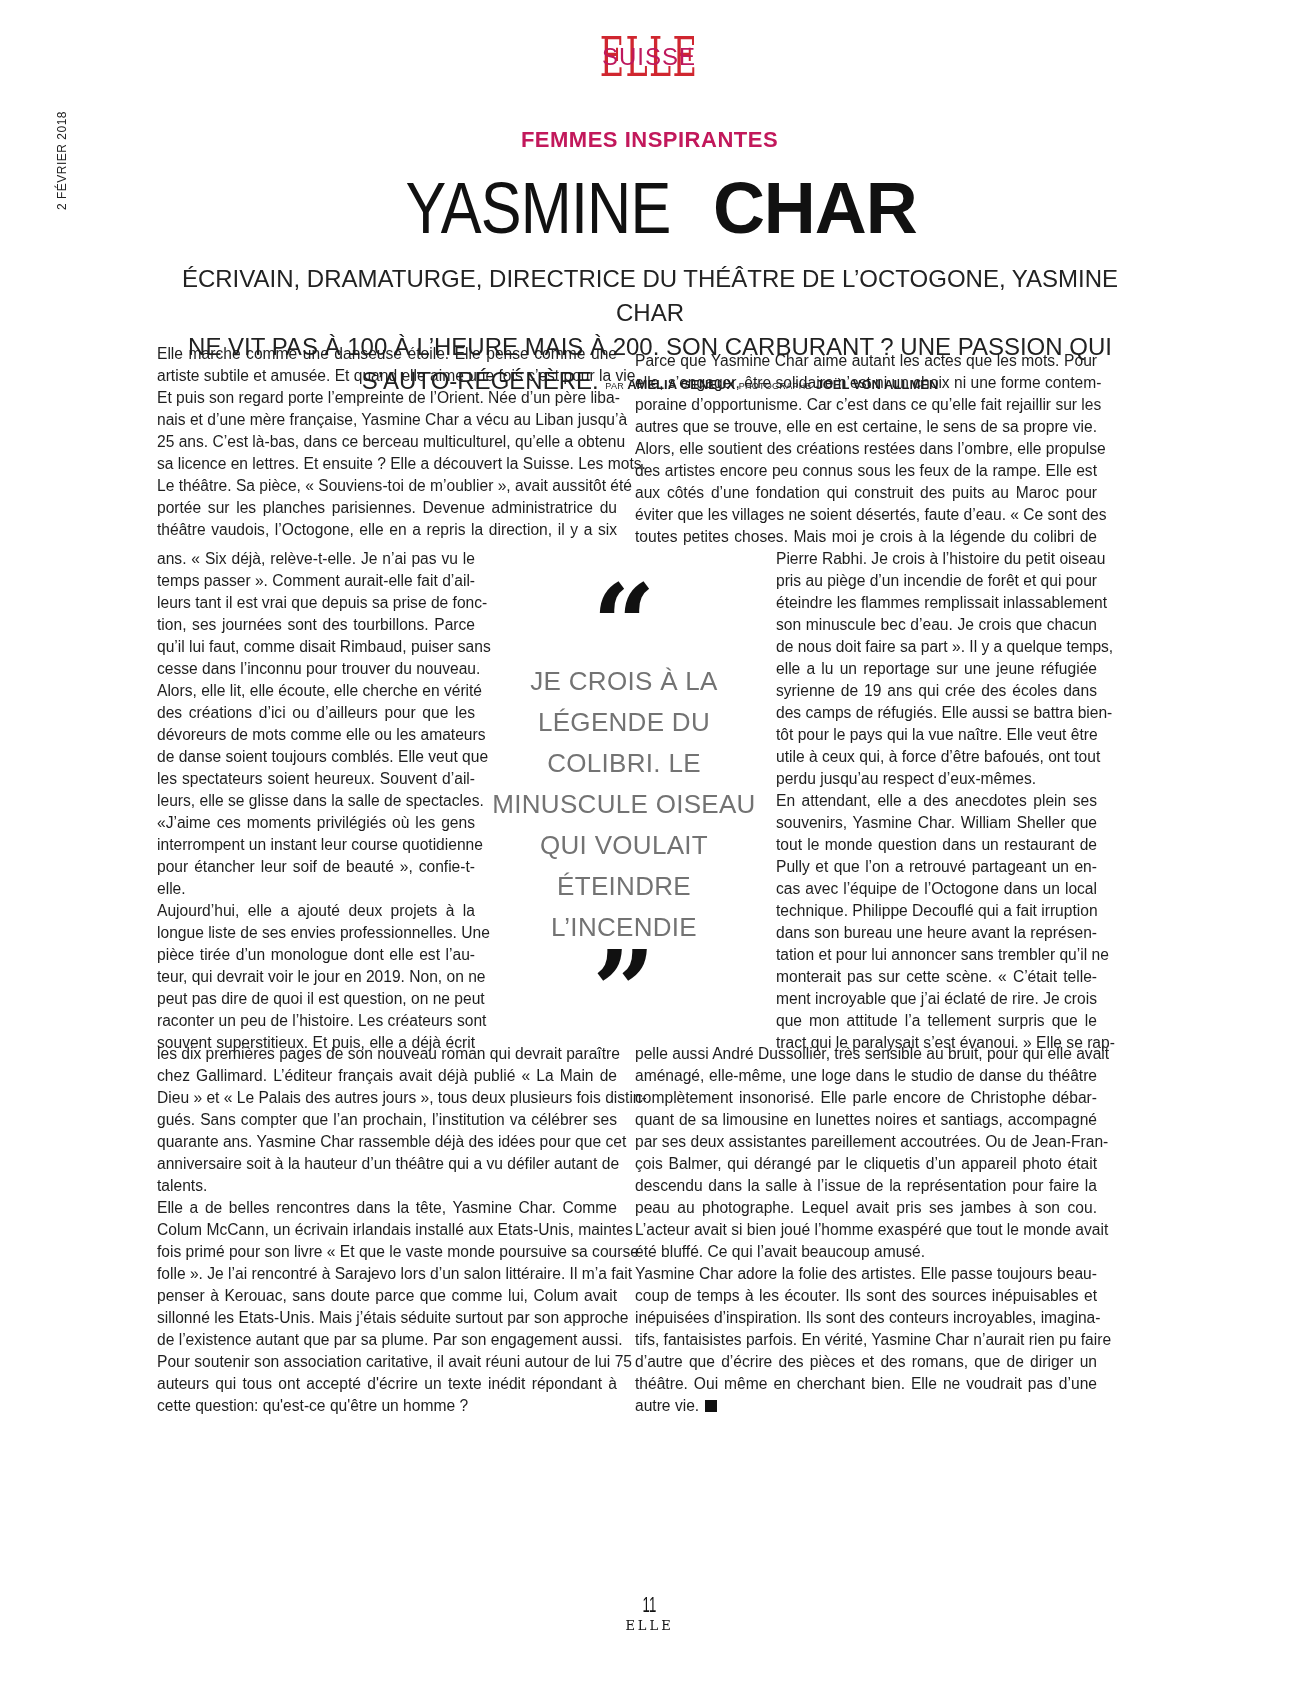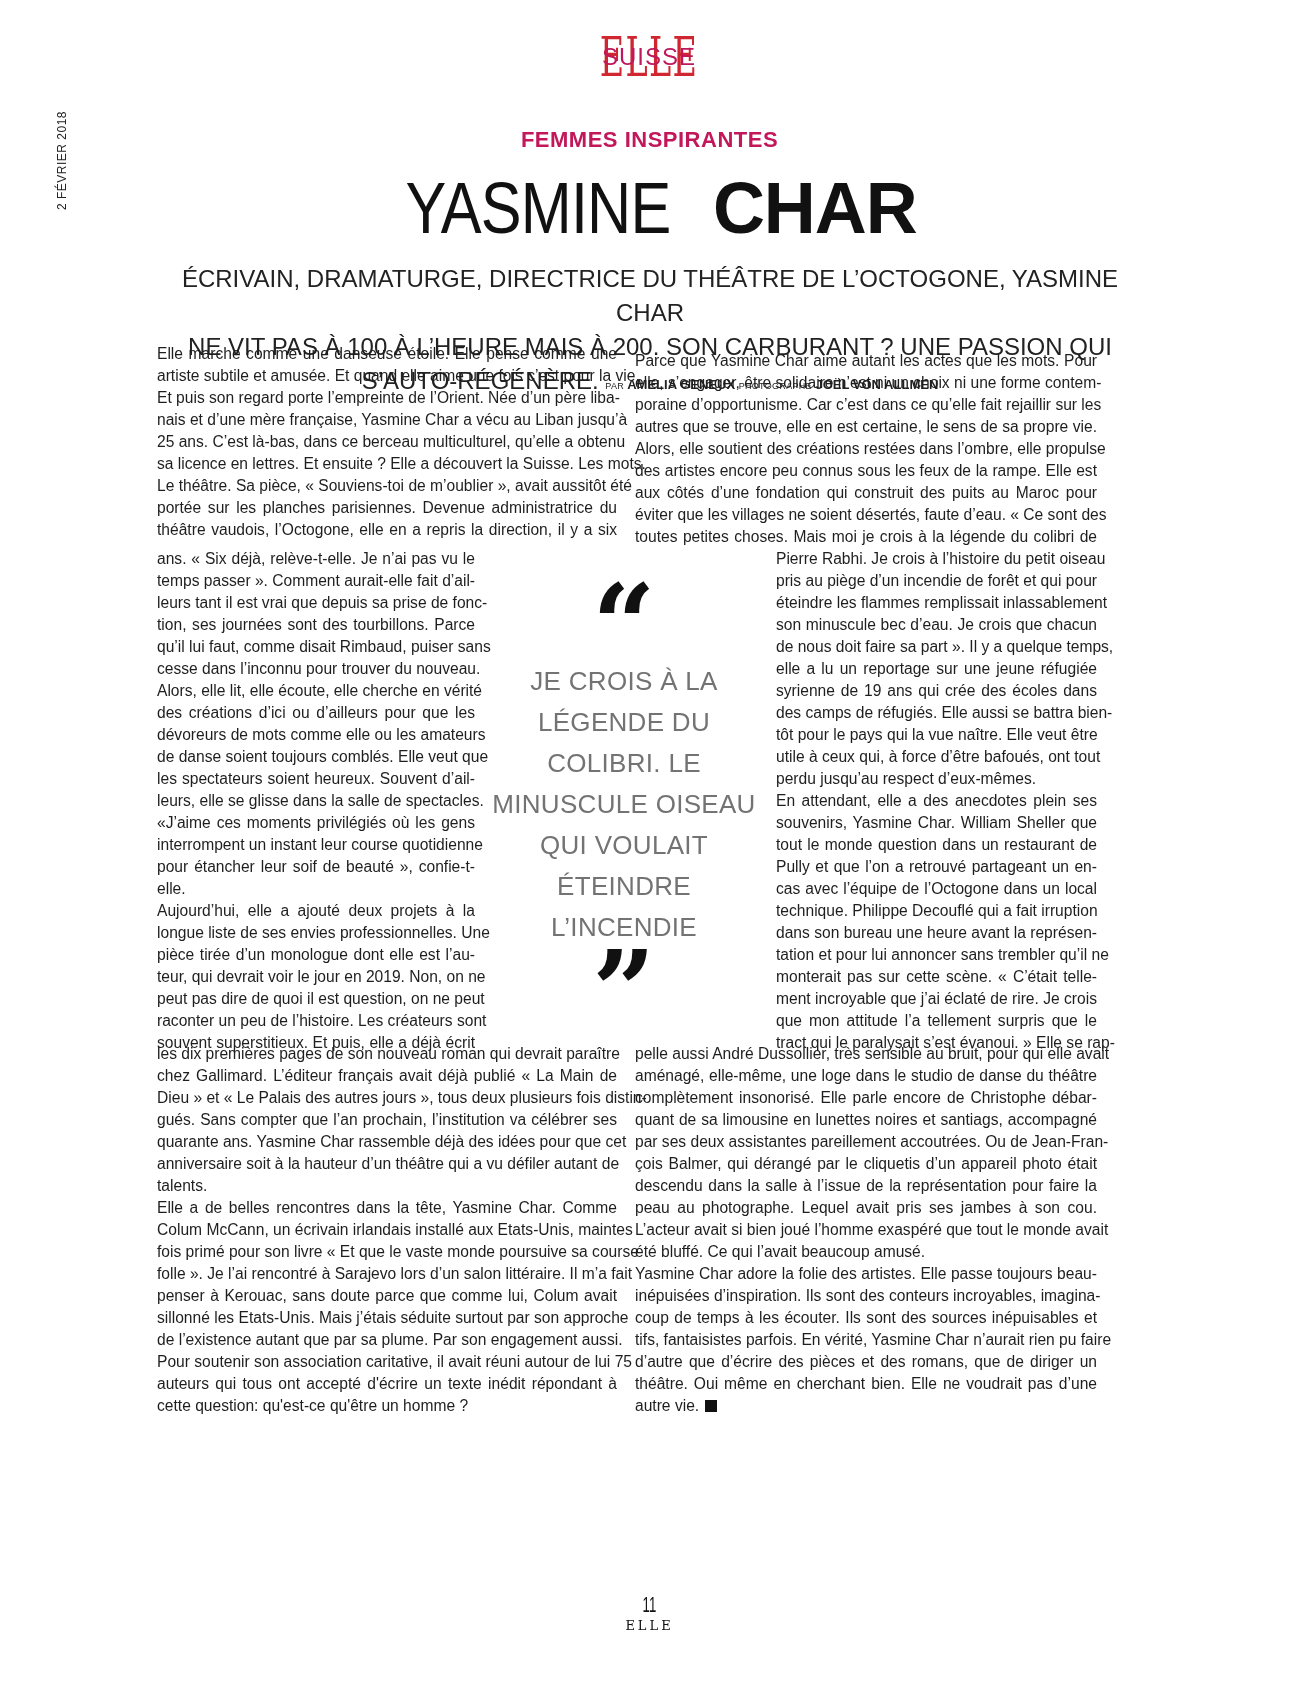--- a/index.html
+++ b/index.html
@@ -161,22 +161,22 @@
     <span class="line">aménagé, elle-même, une loge dans le studio de danse du théâtre</span>
     <span class="line">complètement insonorisé. Elle parle encore de Christophe débar-</span>
     <span class="line">quant de sa limousine en lunettes noires et santiags, accompagné</span>
     <span class="line">par ses deux assistantes pareillement accoutrées. Ou de Jean-Fran-</span>
     <span class="line">çois Balmer, qui dérangé par le cliquetis d’un appareil photo était</span>
     <span class="line">descendu dans la salle à l’issue de la représentation pour faire la</span>
     <span class="line">peau au photographe. Lequel avait pris ses jambes à son cou.</span>
     <span class="line">L’acteur avait si bien joué l’homme exaspéré que tout le monde avait</span>
     <span class="line last">été bluffé. Ce qui l’avait beaucoup amusé.</span>
     <span class="line">Yasmine Char adore la folie des artistes. Elle passe toujours beau-</span>
+    <span class="line">coup de temps à les écouter. Ils sont des sources inépuisables et</span>
     <span class="line">inépuisées d’inspiration. Ils sont des conteurs incroyables, imagina-</span>
-    <span class="line">coup de temps à les écouter. Ils sont des sources inépuisables et</span>
     <span class="line">tifs, fantaisistes parfois. En vérité, Yasmine Char n’aurait rien pu faire</span>
     <span class="line">d’autre que d’écrire des pièces et des romans, que de diriger un</span>
     <span class="line">théâtre. Oui même en cherchant bien. Elle ne voudrait pas d’une</span>
     <span class="line last" style="text-align-last: left;">autre vie.<span class="endmark"></span></span>
   </div>
 
 <div class="pullquote">
   <div class="quote-open">“</div>
   <div class="pq-text">
     <div>JE CROIS À LA</div>

